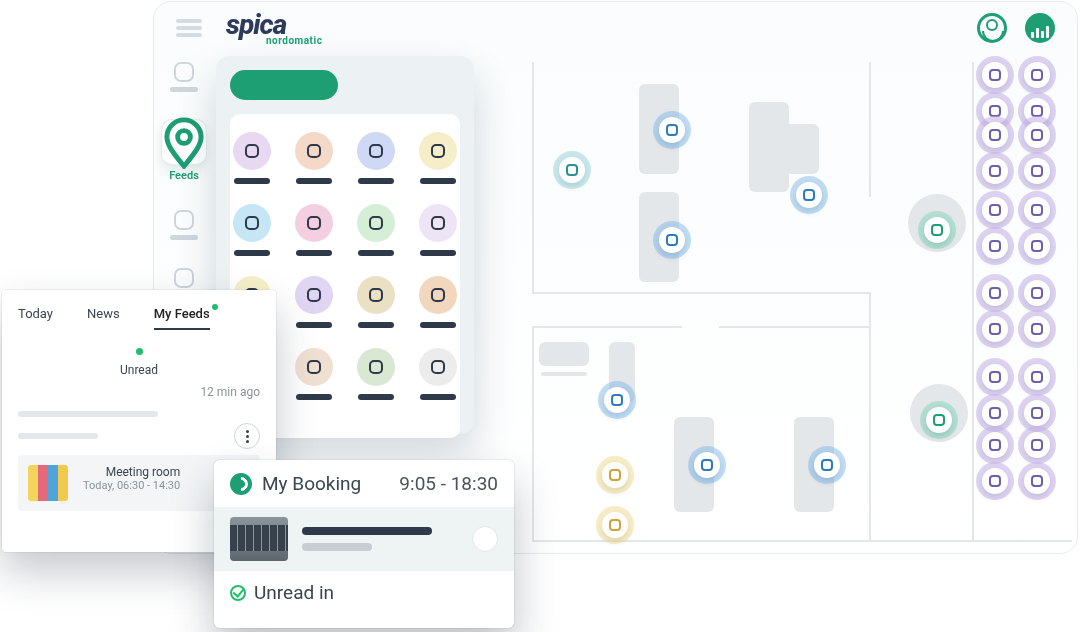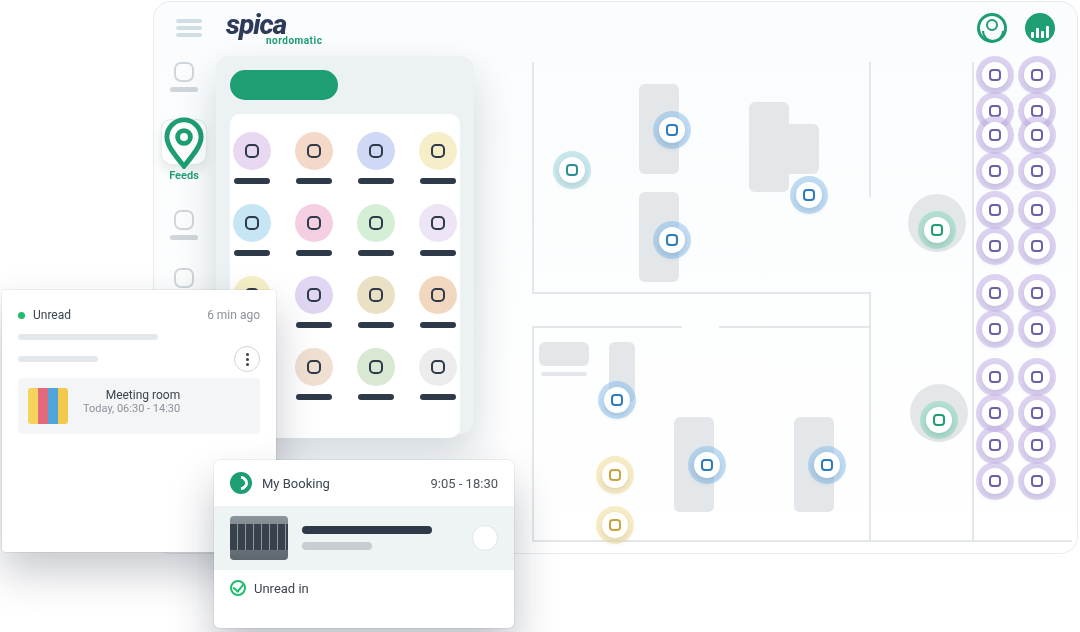--- a/index.html
+++ b/index.html
@@ -97,37 +97,37 @@
   .feeds::after{
     content:""; position:absolute; left:6px; right:-6px; bottom:-8px; height:14px;
     background:#C9B4E4; border-radius:3px; z-index:-1;
   }
   .feeds-tabs{ display:flex; align-items:flex-end; height:40px; padding:0 16px; gap:34px; font-size:13px; color:#3A4550; border-bottom:1px solid #fff;}
   .feeds-tabs .tab{ padding-bottom:8px; cursor:pointer; position:relative;}
   .feeds-tabs .tab.active{ color:#222; font-weight:500;}
   .feeds-tabs .tab.active::after{ content:""; position:absolute; left:0; right:0; bottom:-1px; height:2px; background:#2E3A4A;}
   .feeds-tabs .dot{ width:6px;height:6px;border-radius:50%;background:#1EBE6E;position:absolute;top:-2px;right:-8px;}
   .feed-body{ padding:10px 16px 14px; font-size:12px; color:#3A4550;}
-  .unread-row,.notif-row,.book-row{ display:flex; align-items:center; gap:8px; padding:8px 0;}
+  .unread-row,.notif-row,.book-row{ display:flex; align-items:center; gap:8px; padding:8px 0;flex-direction:column;}
   .green-dot{ width:7px;height:7px;border-radius:50%; background:#1EBE6E;}
   .time-ago{ margin-left:auto; color:#8A939B;}
   .gray-line{ height:6px; background:#E3E7EA; border-radius:3px;}
   .ellipsis-btn{ width:26px;height:26px;border:1px solid #CDD5DB;border-radius:50%; margin-left:auto; display:flex;flex-direction:column; align-items:center; justify-content:center; gap:2px; cursor:pointer;}
   .ellipsis-btn span{width:3px;height:3px;border-radius:50%;background:#3A4550;}
   .badge-ic{ width:18px;height:18px;border-radius:50%; background:#1D9E73; display:flex;align-items:center;justify-content:center;}
   .badge-ic .ring{ width:7px;height:7px;border:2px solid #CFEFE4;border-radius:50%;}
   .mtg-card{ display:flex; gap:15px; background:#F3F5F7; border-radius:4px; padding:10px; margin:6px 0 10px;text-align:right;}
   .mtg-thumb{ width:40px; height:36px; border-radius:3px; background:linear-gradient(90deg,#F4D45A 0 25%,#E36A7A 0 50%,#4FA4D9 0 75%,#F2C94C 0);}
   .mtg-title{ font-size:12px; color:#3A4550;}
   .mtg-sub{ font-size:11px; color:#8A939B;}
 
   
   .booking{
     position:absolute; left:214px; top:460px; width:300px; height:168px;
-    background:#fff; border-radius:6px; font-size:13px; color:#3A4550;
+    background:#fff; border-radius:6px; font-size:19px; color:#3A4550;
     box-shadow:0 0 0 1px rgba(0,0,0,.05), 0 24px 44px rgba(30,40,60,.28);
   }
   .booking-head{ display:flex; align-items:center; gap:10px; padding:12px 16px;}
   .booking-head .time{ margin-left:auto; color:#4A535C;}
   .avatar{ width:22px;height:22px;border-radius:50%; background:#1D9E73; position:relative;}
   .avatar::after{content:"";position:absolute;inset:4px;border:3px solid #fff;border-radius:50%;border-bottom-color:transparent;border-left-color:transparent;transform:rotate(45deg);}
   .booking-body{ padding:10px 16px; background:#EEF3F4; display:flex; align-items:center; gap:14px;}
   .park-thumb{ width:58px;height:44px;border-radius:4px; background:
       repeating-linear-gradient(90deg,#38424C 0 7px, #8E979E 7px 8px),
       linear-gradient(#8B959C,#5D666D);
@@ -438,25 +438,33 @@
           <div class="sw-circ" style="background: rgb(236, 236, 236);">
             <div class="sq"></div>
           </div>
           <div class="sw-bar"></div>
         </div>
       </div>
   </div>
 </div>
 
 <div class="feeds">
+  <div class="feeds-tabs">
+    <div class="tab">Today</div>
+    <div class="tab">News</div>
+    <div class="tab active">
+      <span>My Feeds</span>
+      <span class="dot"></span>
+    </div>
+  </div>
   <div class="feed-body">
     <div class="unread-row">
       <span class="green-dot"></span>
       <span>Unread</span>
-      <span class="time-ago">6 min ago</span>
+      <span class="time-ago">12 min ago</span>
     </div>
     <div class="gray-line" style="width:140px;margin:4px 0 6px"></div>
     <div style="display:flex;align-items:center">
       <div class="gray-line" style="width:80px"></div>
       <div class="ellipsis-btn">
           <span></span>
           <span></span>
           <span></span>
         </div>
     </div>

